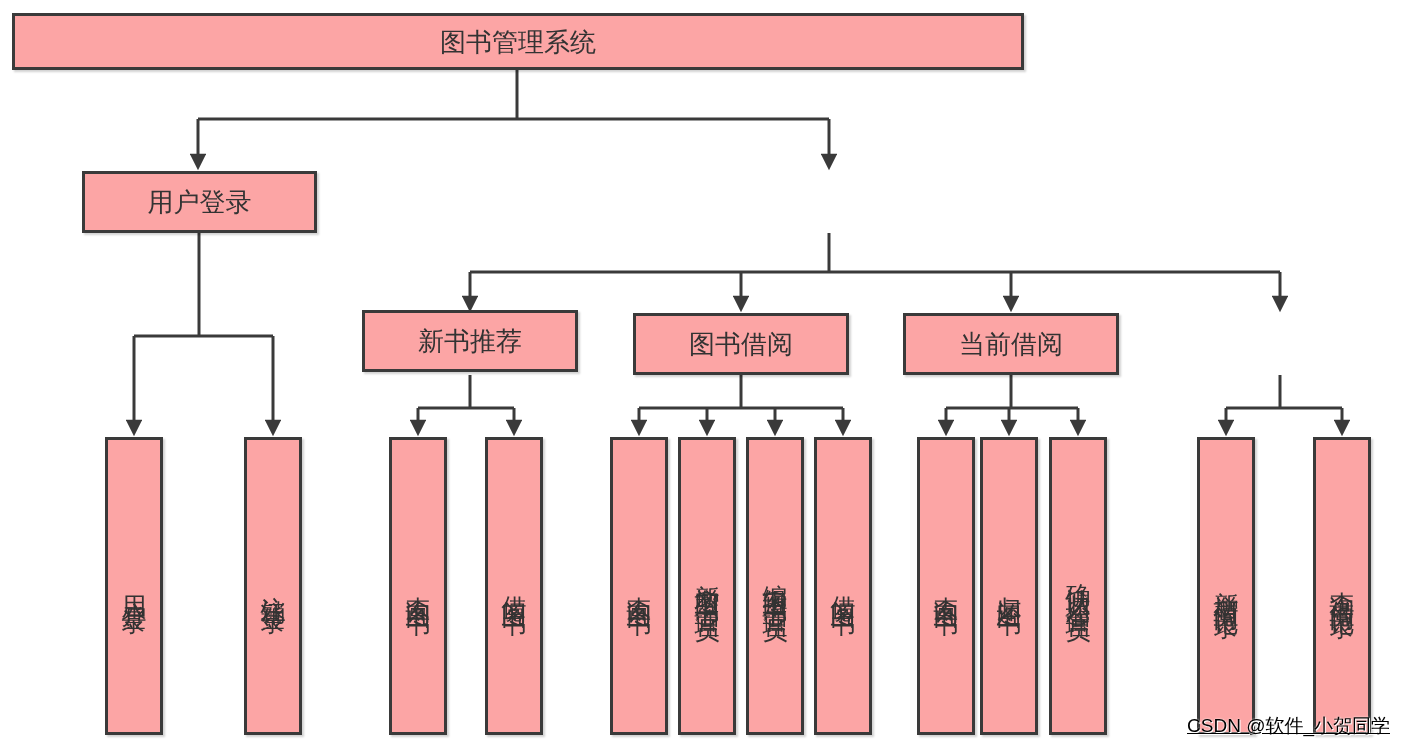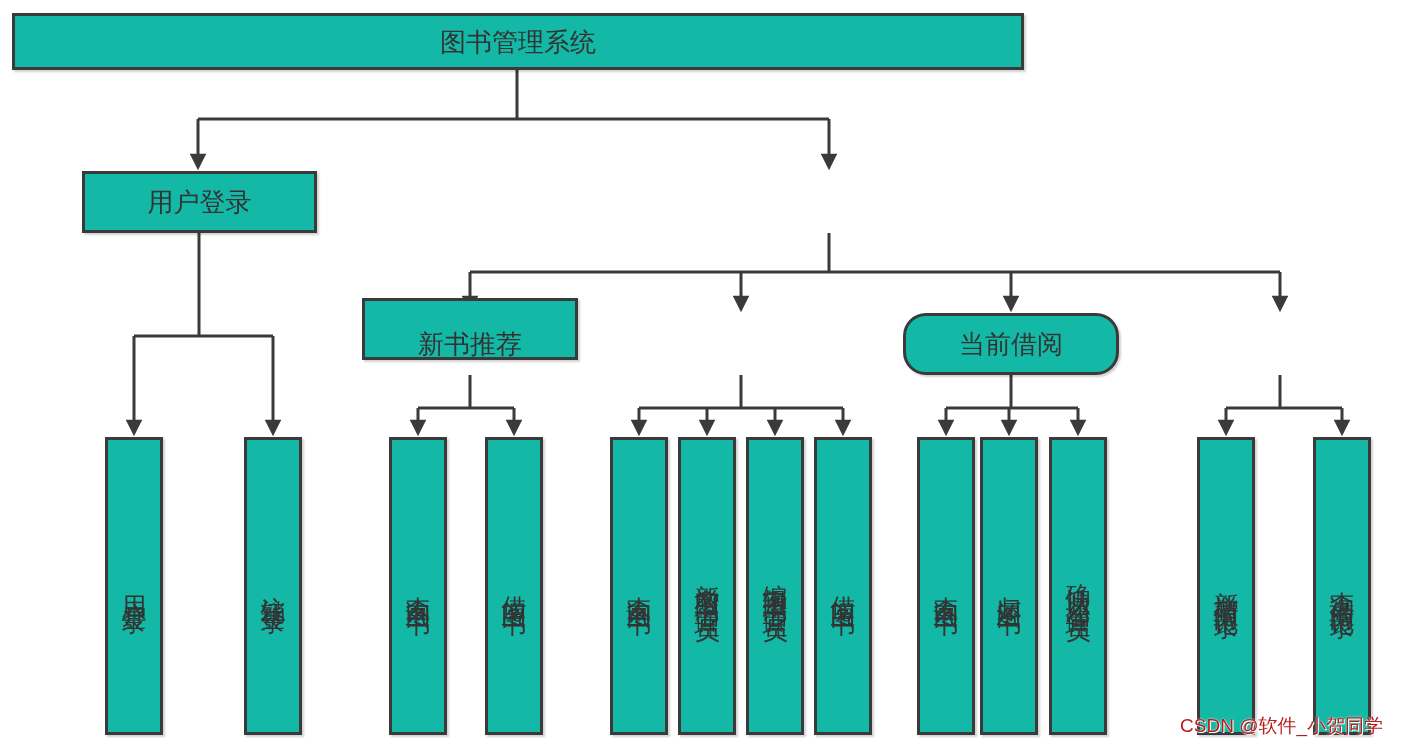--- a/index.html
+++ b/index.html
@@ -19,21 +19,21 @@
   .wires {
     position: absolute;
     left: 0;
     top: 0;
     width: 1405px;
     height: 747px;
   }
   .box {
     position: absolute;
     box-sizing: border-box;
-    background: #14b8a6;
+    background: #fca5a5;
     border: 3px solid #3a3a3a;
     display: flex;
     align-items: center;
     justify-content: center;
     box-shadow: 2px 2px 2px rgba(0,0,0,0.18);
   }
   .hlabel {
     font-size: 26px;
     color: #333333;
     white-space: nowrap;
@@ -43,27 +43,28 @@
     writing-mode: vertical-rl;
     text-orientation: mixed;
     font-size: 25px;
     letter-spacing: 5px;
     line-height: 1;
     color: #333333;
     white-space: nowrap;
   }
   .watermark {
     position: absolute;
-    right: 22px;
+    right: 15px;
     bottom: 8px;
     font-size: 19px;
-    color: #b91c1c;
+    color: #000000;
     white-space: nowrap;
     text-shadow: 0 0 2px #ffffff, 1px 1px 0 #ffffff;
     z-index: 5;
+    text-decoration: underline;
   }
 </style>
 </head>
 <body>
 
 <div class="canvas">
 
   <svg class="wires" width="1405" height="747" viewBox="0 0 1405 747" xmlns="http://www.w3.org/2000/svg">
     <defs>
       <marker id="arw" viewBox="0 0 10 10" refX="7.5" refY="5" markerWidth="7" markerHeight="5.5" orient="auto" markerUnits="strokeWidth">
@@ -129,24 +130,27 @@
   </svg>
 
   <div class="box" style="left:12px; top:13px; width:1012px; height:57px;">
     <span class="hlabel">图书管理系统</span>
   </div>
 
   <div class="box" style="left:82px; top:171px; width:235px; height:62px;">
     <span class="hlabel">用户登录</span>
   </div>
 
-  <div class="box" style="left:362px; top:298px; width:216px; height:62px;align-items:flex-end;">
+  <div class="box" style="left:362px; top:310px; width:216px; height:62px;">
     <span class="hlabel">新书推荐</span>
   </div>
-  <div class="box" style="left:903px; top:313px; width:216px; height:62px;border-radius:23px;">
+  <div class="box" style="left:633px; top:313px; width:216px; height:62px;">
+    <span class="hlabel">图书借阅</span>
+  </div>
+  <div class="box" style="left:903px; top:313px; width:216px; height:62px;">
     <span class="hlabel">当前借阅</span>
   </div>
 
   <div class="box" style="left:105px; top:437px; width:58px; height:298px;">
     <span class="vlabel">用户登录</span>
   </div>
   <div class="box" style="left:244px; top:437px; width:58px; height:298px;">
     <span class="vlabel">注销登录</span>
   </div>
 

